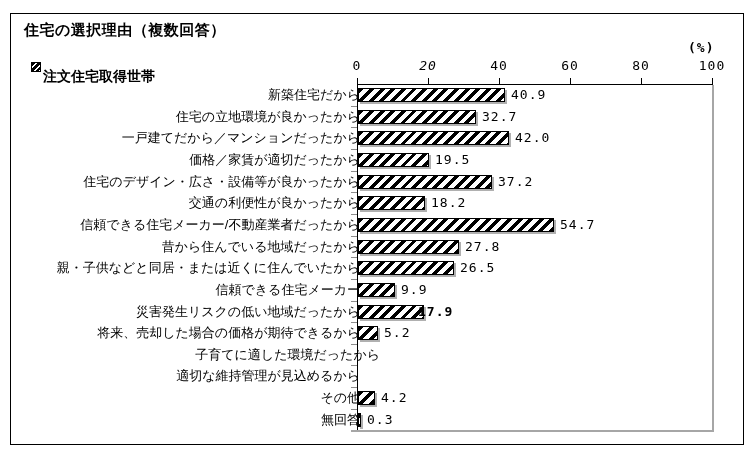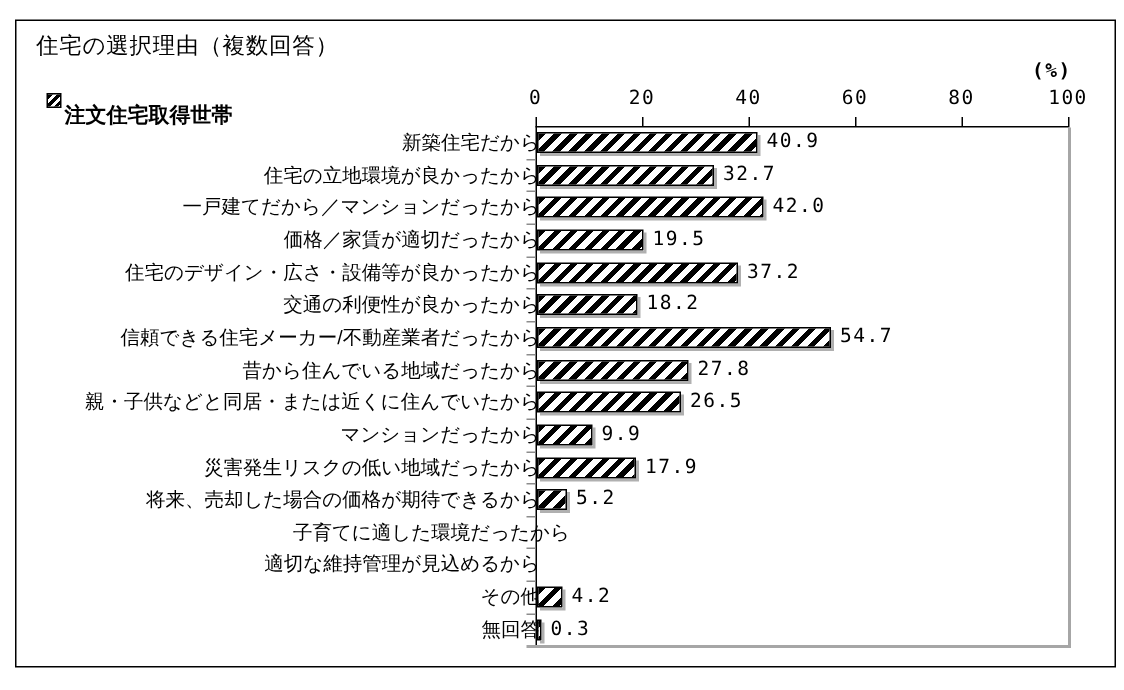--- a/index.html
+++ b/index.html
@@ -1,19 +1,19 @@
 <!DOCTYPE html>
 <html><head>
 <meta charset="utf-8">
 <style>
   html,body{margin:0;padding:0;background:#fff;}
   .stage{position:relative;width:749px;height:460px;background:#ffffff;overflow:hidden;
          font-family:"Liberation Sans","DejaVu Sans",sans-serif;color:#000;}
   .frame{position:absolute;left:10px;top:13px;width:732px;height:430px;border:1px solid #000;background:#fff;}
-  .chart-title{position:absolute;left:24px;top:21px;font-size:15px;font-weight:normal;letter-spacing:0.5px;white-space:nowrap;}
+  .chart-title{position:absolute;left:24px;top:21px;font-size:15px;font-weight:bold;letter-spacing:0.5px;white-space:nowrap;}
   .legend{position:absolute;left:31px;top:48px;display:flex;align-items:center;gap:2px;}
   .legend-marker{width:8px;height:8px;border:1px solid #000;
     background:repeating-linear-gradient(135deg,#000 0 2.2px,#fff 2.2px 4.2px);}
   .legend-label{font-size:14px;font-weight:bold;white-space:nowrap;margin-top:20px;}
   .unit-label{position:absolute;left:688px;top:40px;font-size:13px;font-weight:bold;letter-spacing:1px;
     font-family:"DejaVu Sans Mono","Liberation Mono",monospace;}
   .tick-label{position:absolute;top:58px;font-size:13px;transform:translateX(-50%);letter-spacing:1px;
     font-family:"DejaVu Sans Mono","Liberation Mono",monospace;}
   .axis-top{position:absolute;left:357px;top:84px;width:356px;height:1px;background:#000;}
   .axis-left{position:absolute;left:357px;top:84px;width:1px;height:347px;background:#000;}
@@ -39,21 +39,21 @@
 
   <div class="legend">
     <span class="legend-marker"></span>
     <span class="legend-label">注文住宅取得世帯</span>
   </div>
 
   <div class="unit-label">(%)</div>
 
   <div id="tick-labels">
       <div class="tick-label" style="left: 357px;">0</div>
-      <div class="tick-label" style="left: 428px;">20</div>
+      <div class="tick-label" style="left: 428px; font-style: italic;">20</div>
       <div class="tick-label" style="left: 499px;">40</div>
       <div class="tick-label" style="left: 570px;">60</div>
       <div class="tick-label" style="left: 641px;">80</div>
       <div class="tick-label" style="left: 712px;">100</div>
     </div>
   <div id="ticks">
       <div class="tick" style="left: 357px;"></div>
       <div class="tick" style="left: 428px;"></div>
       <div class="tick" style="left: 499px;"></div>
       <div class="tick" style="left: 570px;"></div>
@@ -123,28 +123,28 @@
         <div class="cat-label">昔から住んでいる地域だったから</div>
         <div class="bar" style="width: 99px;"></div>
         <div class="val" style="left: 465px;">27.8</div>
       </div>
       <div class="row" style="top: 257.2px;">
         <div class="cat-label">親・子供などと同居・または近くに住んでいたから</div>
         <div class="bar" style="width: 94px;"></div>
         <div class="val" style="left: 460px;">26.5</div>
       </div>
       <div class="row" style="top: 278.85px;">
-        <div class="cat-label">マンションだったから</div>
+        <div class="cat-label">信頼できる住宅メーカー</div>
         <div class="bar" style="width: 35px;"></div>
         <div class="val" style="left: 401px;">9.9</div>
       </div>
       <div class="row" style="top: 300.5px;">
         <div class="cat-label">災害発生リスクの低い地域だったから</div>
         <div class="bar" style="width: 64px;"></div>
-        <div class="val" style="left: 430px;">17.9</div>
+        <div class="val" style="left: 418px; font-weight: bold;">17.9</div>
       </div>
       <div class="row" style="top: 322.15px;">
         <div class="cat-label">将来、売却した場合の価格が期待できるから</div>
         <div class="bar" style="width: 18px;"></div>
         <div class="val" style="left: 384px;">5.2</div>
       </div>
       <div class="row" style="top: 343.8px; margin-left: 20px;">
         <div class="cat-label">子育てに適した環境だったから</div>
       </div>
       <div class="row" style="top: 365.45px;">

